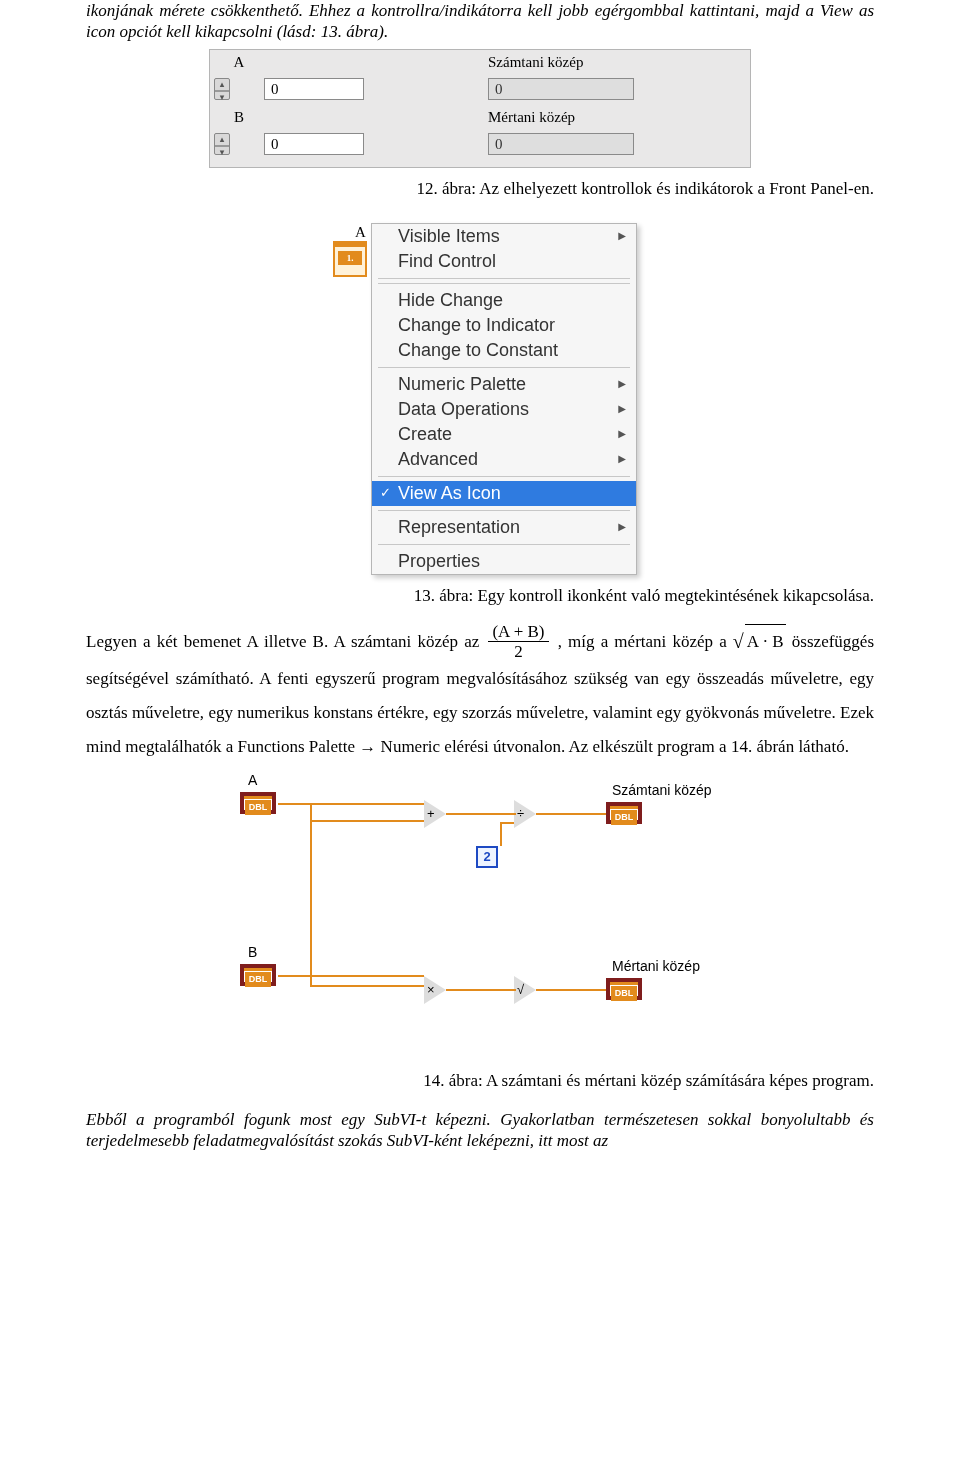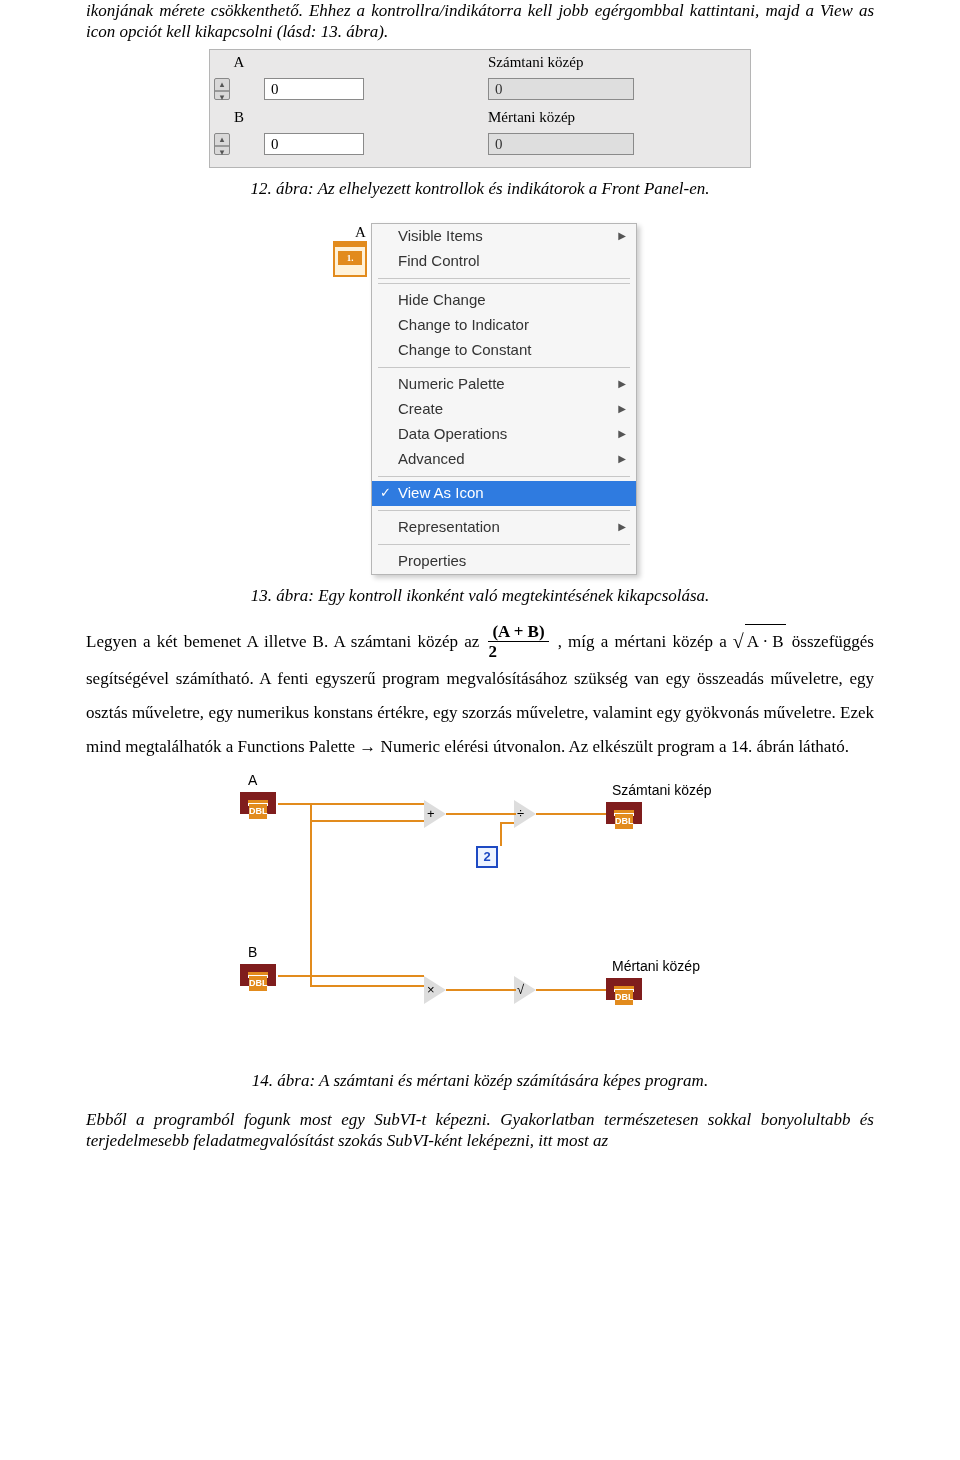--- a/index.html
+++ b/index.html
@@ -6,21 +6,21 @@
   body {
     font-family: "Times New Roman", serif;
     font-size: 17px;
     line-height: 1.25;
     color: #000;
     width: 960px;
     background: #fff;
     padding: 0 86px 60px 86px;
   }
   .para { text-align: justify; margin-bottom: 6px; font-style: italic; }
-  .caption { text-align: center; margin: 10px 0 18px 0; font-style: italic; }
+  .caption { text-align: right; margin: 10px 0 18px 0; }
 
   
   .panel-fig { width: 542px; margin: 6px auto 8px auto; background: #e9e8e8; border:1px solid #b5b5b5; }
   .panel-grid { display:flex; flex-direction:column; padding: 2px 4px 8px 4px; }
   .panel-row { display:flex; align-items:center; height:30px; }
   .panel-row.lab { height:22px; }
   .fp-colA { width:50px; text-align:center; font-size:15px; }
   .fp-colB { width:220px; display:flex; align-items:center; }
   .fp-colC { width:150px; font-size:15px; padding-left:4px;}
   .fp-colD { flex:1; display:flex; align-items:center; }
@@ -31,40 +31,40 @@
   .indicator .numbox { background:#dedede; color:#333;}
   .panel-sep { height:3px; }
 
   
   .bd-fig { width: 330px; margin: 24px auto 6px auto; position:relative; }
   .bd-label { position:absolute; top:0; left:40px; font-size:15px; }
   .terminal { position:absolute; top:18px; left:18px; width:34px; height:36px; border:2px solid #e28b1d; background:#fff2d9; }
   .terminal .thead { height:4px; background:#e28b1d; }
   .terminal .dbl { margin:4px 3px 0 3px; height:14px; background:#e28b1d; color:#fff; font-size:9px; font-weight:bold; text-align:center; line-height:14px; }
   .ctx-menu { margin-left:56px; margin-top:18px; width:266px; background:#f6f6f6; border:1px solid #b6b6b6; box-shadow:3px 3px 5px rgba(0,0,0,.2); }
-  .ctx-item { display:flex; align-items:center; height:25px; font-family:"Segoe UI",Tahoma,sans-serif; font-size:15px; color:#333; padding:0 14px 0 26px; position:relative; }
+  .ctx-item { display:flex; align-items:center; height:25px; font-family:"Segoe UI",Tahoma,sans-serif; font-size:18px; color:#333; padding:0 14px 0 26px; position:relative; }
   .ctx-item.has-sub::after { content:"\25B6"; font-size:10px; color:#555; position:absolute; right:10px; }
   .ctx-sep { height:1px; margin:4px 6px; background:#c7c7c7; }
   .ctx-item.sel { background:#2f7be0; color:#fff; }
   .ctx-item.sel::before { content:"\2713"; position:absolute; left:8px; font-size:13px; }
 
   
   .mathpara { text-align: justify; margin: 12px 0 4px 0; line-height: 2.0; }
-  .frac { display:inline-block; vertical-align:middle; text-align:left; line-height:1.0; margin:0 3px; transform:translateY(-2px);font-weight:bold;}
+  .frac { display:inline-block; vertical-align:middle; text-align:center; line-height:1.0; margin:0 3px; transform:translateY(-2px);}
   .frac .num { display:block; padding:0 4px 1px 4px; border-bottom:1px solid #000; }
   .frac .den { display:block; padding-top:1px; }
   .sqrt { display:inline-block; position:relative; padding-left:12px;font-family:Liberation Serif, serif; }
   .sqrt::before { content:"\221A"; position:absolute; left:0; top:-3px; font-size:20px; }
   .sqrt .bar { border-top:1px solid #000; padding:0 2px; display:inline-block;}
 
   
   .bdiag { position:relative; width:560px; height:290px; margin:6px auto 4px auto; font-family:"Segoe UI",Tahoma,sans-serif; font-size:14px; }
   .bd-txt { position:absolute; }
   .node { position:absolute; background:#fff; }
-  .dbl-node { width:36px; height:22px; border:8px solid #7f1d1d; }
+  .dbl-node { width:36px; height:22px; border:4px solid #7f1d1d; }
   .dbl-node .hdr { height:3px; background:#e28b1d;}
   .dbl-node .lbl { height:15px; margin:1px; background:#e28b1d; color:#fff; font-size:9px; font-weight:bold; text-align:center; line-height:15px;}
   .tri-op { width:0;height:0; border-top:14px solid transparent; border-bottom:14px solid transparent; border-left:22px solid #ddd; position:absolute;}
   .tri-op .tl { position:absolute; left:-19px; top:-8px; font-size:13px;}
   .const-node { width:22px; height:22px; border:2px solid #1e4ac3; color:#1e4ac3; background:#eef4ff; text-align:center; line-height:18px; font-weight:bold; font-size:13px;}
   .wire-h { position:absolute; height:2px; background:#e28b1d; }
   .wire-v { position:absolute; width:2px; background:#e28b1d; }
 
 </style>
 </head>
@@ -145,24 +145,24 @@
         <span>Change to Indicator</span>
       </div>
     <div class="ctx-item">
         <span>Change to Constant</span>
       </div>
     <div class="ctx-sep"></div>
     <div class="ctx-item has-sub">
         <span>Numeric Palette</span>
       </div>
     <div class="ctx-item has-sub">
+        <span>Data Operations</span>
+      </div>
+    <div class="ctx-item has-sub">
         <span>Create</span>
-      </div>
-    <div class="ctx-item has-sub">
-        <span>Data Operations</span>
       </div>
     <div class="ctx-item has-sub">
         <span>Advanced</span>
       </div>
     <div class="ctx-sep"></div>
     <div class="ctx-item sel">
         <span>View As Icon</span>
       </div>
     <div class="ctx-sep"></div>
     <div class="ctx-item has-sub">

